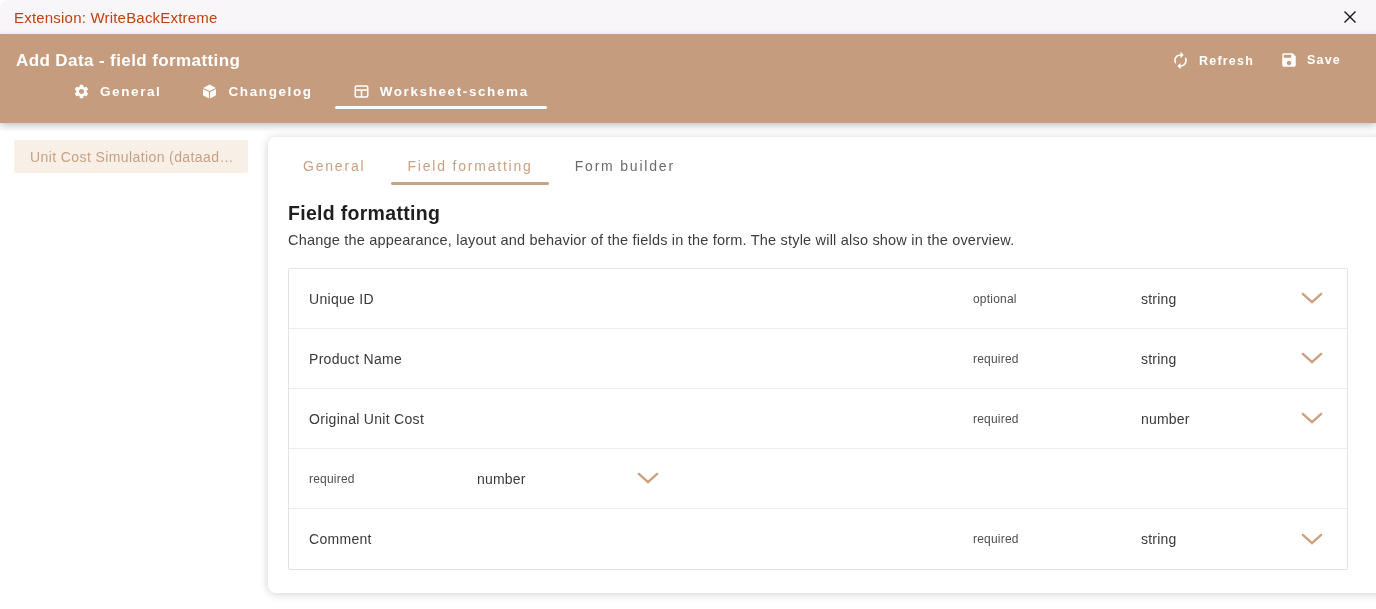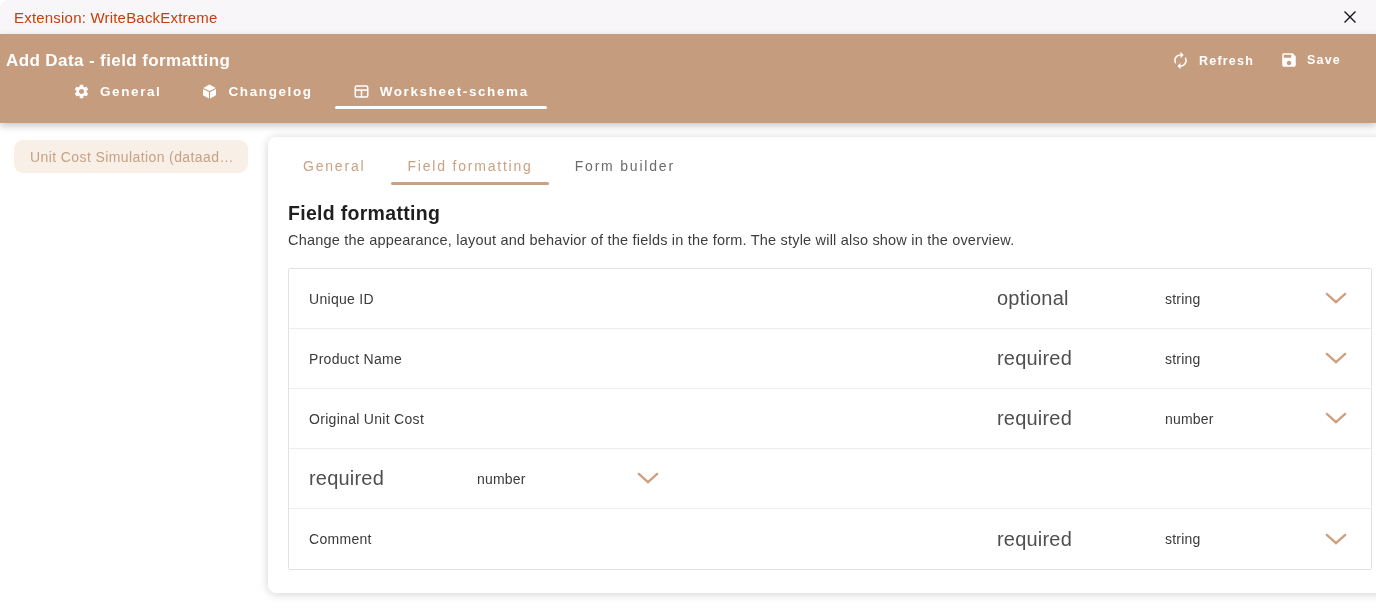--- a/index.html
+++ b/index.html
@@ -19,21 +19,21 @@
   .close-btn{
     margin-left:auto;width:20px;height:20px;display:flex;align-items:center;
     justify-content:center;cursor:pointer;
   }
   
   .appbar{
     position:absolute;left:0;top:34px;width:1376px;height:89px;
     background:#c59c7e;box-shadow:0 3px 7px rgba(0,0,0,.22);z-index:3;
   }
   .appbar-top{
-    display:flex;align-items:center;padding:13px 35px 0 6px;height:40px;
+    display:flex;align-items:center;padding:13px 35px 0 16px;height:40px;
   }
   .appbar-title{
     color:#ffffff;font-size:17px;font-weight:700;letter-spacing:.4px;
   }
   .appbar-actions{margin-left:auto;display:flex;align-items:flex-start;gap:26px;}
   .action-btn{
     display:flex;align-items:center;gap:9px;color:#ffffff;cursor:pointer;
   }
   .action-btn span{font-size:12.5px;font-weight:700;letter-spacing:1.2px;}
   .appbar-tabs{
@@ -44,21 +44,21 @@
     padding:0 18px;color:#ffffff;cursor:pointer;margin-right:4px;
   }
   .atab span{font-size:13.5px;font-weight:700;letter-spacing:1.6px;}
   .atab.active::after{
     content:"";position:absolute;left:0;right:0;bottom:0;height:3px;
     background:#ffffff;border-radius:2px;
   }
   
   .side-chip{
     position:absolute;left:14px;top:140px;width:234px;height:33px;
-    background:#f8efe7;color:#c8a184;border-radius:9px;display:flex;
+    background:#f8efe7;color:#c8a184;border-radius:2px;display:flex;
     align-items:center;padding:0 12px 0 16px;font-size:14px;
     letter-spacing:.4px;white-space:nowrap;overflow:hidden;cursor:pointer;
   }
   
   .card{
     position:absolute;left:268px;top:137px;width:1120px;bottom:16px;
     background:#ffffff;border-radius:8px 0 0 8px;
     box-shadow:0 1px 10px rgba(0,0,0,.18);z-index:2;
   }
   .card-tabs{display:flex;padding-left:14px;margin-top:8px;}
@@ -73,30 +73,30 @@
     background:#c9a183;border-radius:2px;
   }
   .card-heading{
     margin:17px 0 0 20px;font-size:19.5px;font-weight:700;color:#1f1f1f;
     letter-spacing:.3px;
   }
   .card-desc{
     margin:7px 28px 0 20px;font-size:14.5px;color:#3d3d3d;letter-spacing:.2px;
   }
   .fields{
-    margin:20px 16px 0 20px;border:1px solid #e2e2e2;border-radius:2px;
+    margin:20px 40px 0 20px;border:1px solid #e2e2e2;border-radius:2px;
     background:#ffffff;
   }
   .field-row{
     height:60px;display:flex;align-items:center;padding:0 22px 0 20px;
     border-bottom:1px solid #ededed;cursor:pointer;background:#ffffff;
   }
   .field-row:last-child{border-bottom:none;}
   .f-name{flex:1;font-size:14px;color:#3a3a3a;letter-spacing:.3px;}
-  .f-req{width:168px;font-size:20px;color:#4f4f4f;letter-spacing:.2px;}
+  .f-req{width:168px;font-size:12px;color:#4f4f4f;letter-spacing:.2px;}
   .f-type{width:158px;font-size:14px;color:#3a3a3a;letter-spacing:.2px;}
   .f-chev{width:26px;display:flex;align-items:center;justify-content:center;}
   .icon{display:inline-flex;align-items:center;justify-content:center;}
 </style>
 </head>
 <body>
 
 <div class="screen">
 
   <div class="titlebar">

